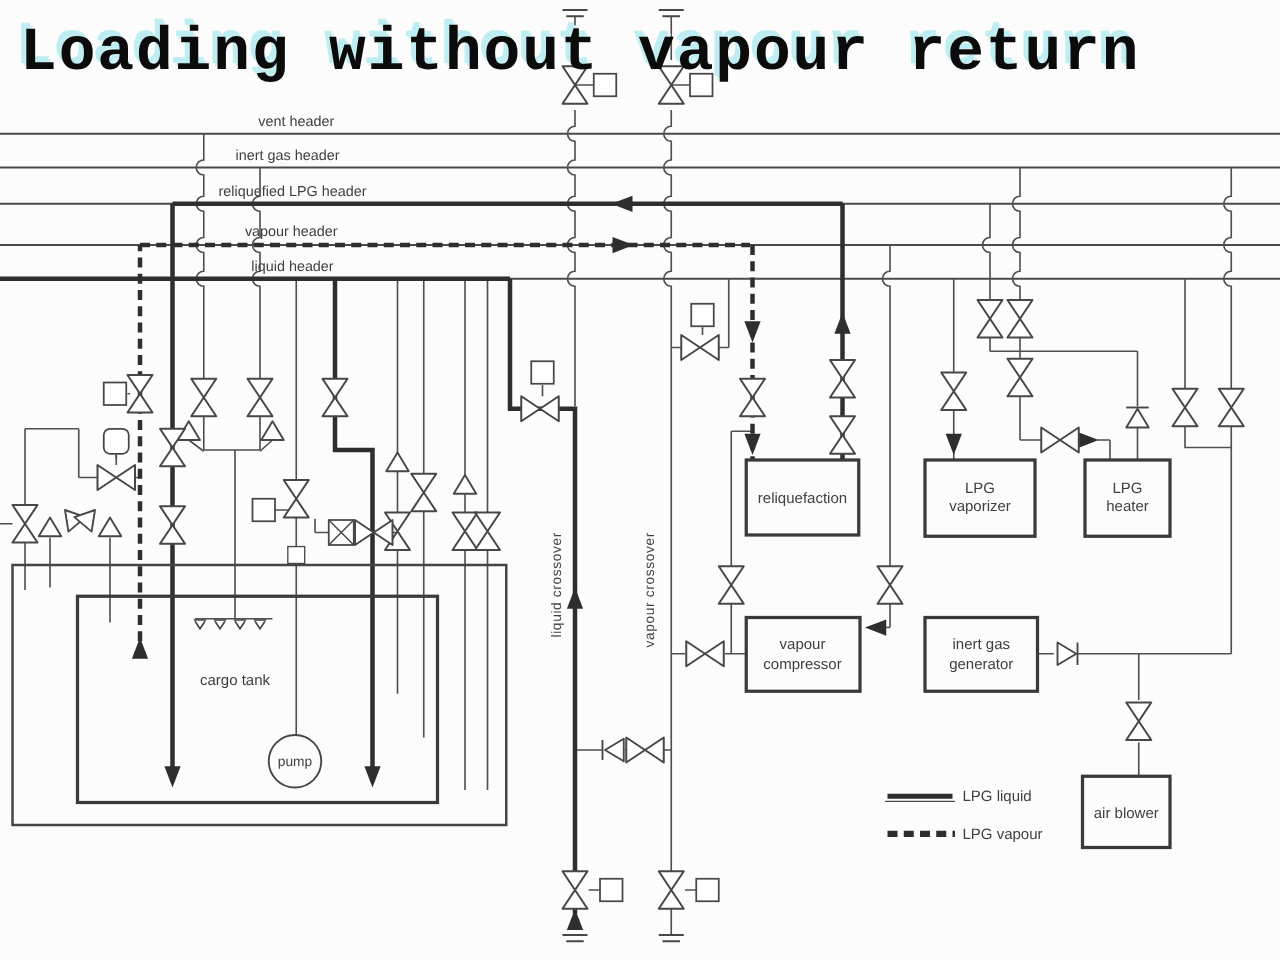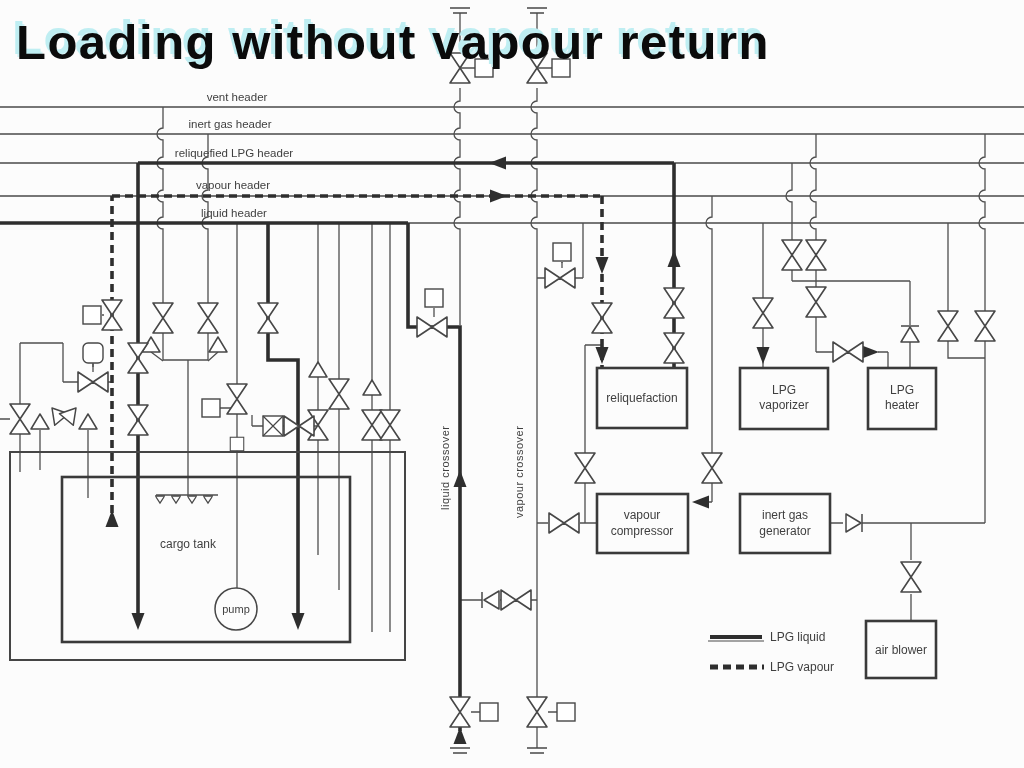--- a/index.html
+++ b/index.html
@@ -3,21 +3,21 @@
 <meta charset="utf-8">
 <style>
   html,body{margin:0;padding:0;background:#e9e9e9;}
   #slide{
     position:relative;width:1024px;height:768px;background:#fcfcfc;overflow:hidden;
     font-family:"Liberation Sans",sans-serif;
   }
   #diagram{position:absolute;left:0;top:0;}
   #title{
     position:absolute;left:16px;top:14px;width:980px;
-    font-family:Liberation Sans, sans-serif;
+    font-family:Liberation Mono, monospace;
     font-size:49px;font-weight:700;letter-spacing:1.5px;color:#0b0b0b;
     text-shadow:-4px -5px 0 #bfeef2, -2px -2px 0 #d4f3f6;
     white-space:nowrap;
   }
   svg text{font-family:"Liberation Sans",sans-serif;fill:#3f3f3f;}
   .hdr-lbl{font-size:11.5px;}
   .box-lbl{font-size:12px;}
   .sm-lbl{font-size:11px;}
   .rot-lbl{font-size:11px;letter-spacing:0.5px;}
 </style>

